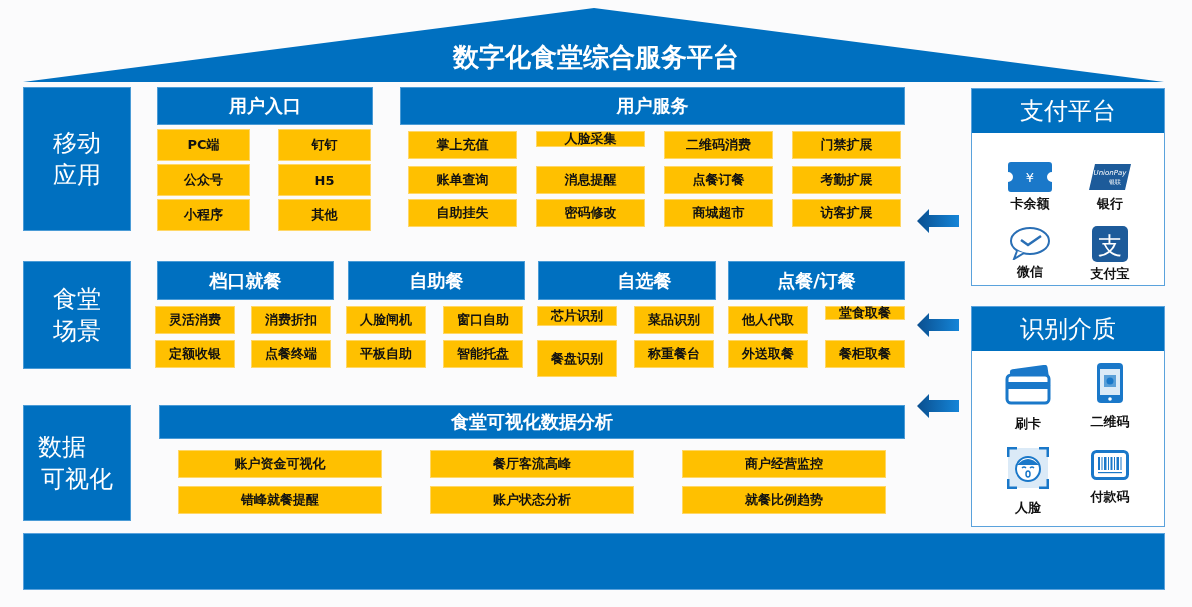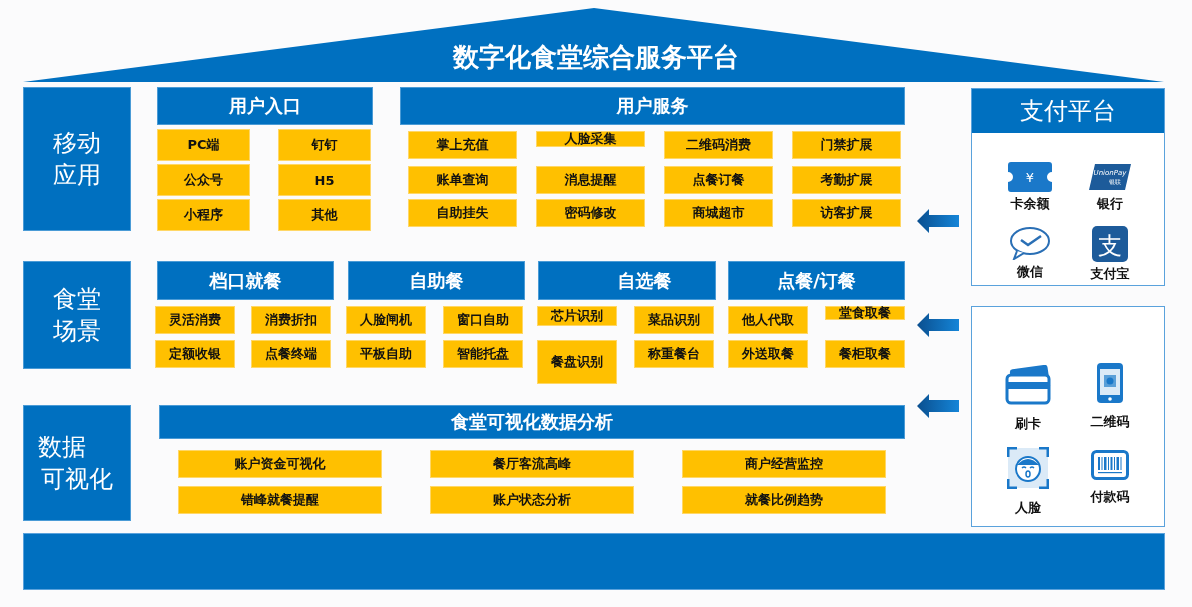--- a/index.html
+++ b/index.html
@@ -76,21 +76,21 @@
 
 <div class="abs blue hdr" style="left:348px;top:261px;width:177px;height:39px;">自助餐</div>
 <div class="abs yellow" style="left:346px;top:306px;width:80px;height:28px;">人脸闸机</div>
 <div class="abs yellow" style="left:443px;top:306px;width:80px;height:28px;">窗口自助</div>
 <div class="abs yellow" style="left:346px;top:340px;width:80px;height:28px;">平板自助</div>
 <div class="abs yellow" style="left:443px;top:340px;width:80px;height:28px;">智能托盘</div>
 
 <div class="abs blue hdr" style="left:538px;top:261px;width:178px;height:39px;padding-left:35px;">自选餐</div>
 <div class="abs yellow" style="left:537px;top:306px;width:80px;height:20px;">芯片识别</div>
 <div class="abs yellow" style="left:634px;top:306px;width:80px;height:28px;">菜品识别</div>
-<div class="abs yellow" style="left:537px;top:340px;width:80px;height:44px;">餐盘识别</div>
+<div class="abs yellow" style="left:537px;top:340px;width:80px;height:37px;">餐盘识别</div>
 <div class="abs yellow" style="left:634px;top:340px;width:80px;height:28px;">称重餐台</div>
 
 <div class="abs blue hdr" style="left:728px;top:261px;width:177px;height:39px;">点餐/订餐</div>
 <div class="abs yellow" style="left:728px;top:306px;width:80px;height:28px;">他人代取</div>
 <div class="abs yellow" style="left:825px;top:306px;width:80px;height:14px;">堂食取餐</div>
 <div class="abs yellow" style="left:728px;top:340px;width:80px;height:28px;">外送取餐</div>
 <div class="abs yellow" style="left:825px;top:340px;width:80px;height:28px;">餐柜取餐</div>
 
 <div class="abs blue side" style="left:23px;top:405px;width:108px;height:116px;">
   <div>
@@ -151,20 +151,21 @@
   <div class="abs ic" style="left:103px;top:137px;">
     <svg width="36" height="36" viewBox="0 0 36 36">
       <rect x="0" y="0" width="36" height="36" rx="5" fill="#1d5b9a"></rect>
       <text x="18" y="28" font-size="24" fill="#fff" text-anchor="middle" font-family="DejaVu Sans, sans-serif">支</text>
     </svg>
     <span class="ic-lbl">支付宝</span>
   </div>
 </div>
 
 <div class="abs panel" style="left:971px;top:306px;width:194px;height:221px;">
+  <div class="abs panel-hdr">识别介质</div>
   <div class="abs ic" style="left:21px;top:58px;">
     <svg width="46" height="40" viewBox="0 0 46 40">
       <rect x="6" y="2" width="38" height="24" rx="3" fill="#1a78c9" transform="rotate(-8 25 14)"></rect>
       <rect x="2" y="10" width="42" height="28" rx="4" fill="#fff" stroke="#1a78c9" stroke-width="3"></rect>
       <rect x="2" y="17" width="42" height="7" fill="#1a78c9"></rect>
     </svg>
     <span class="ic-lbl" style="margin-top:10px;">刷卡</span>
   </div>
   <div class="abs ic" style="left:103px;top:55px;">
     <svg width="28" height="42" viewBox="0 0 28 42">

